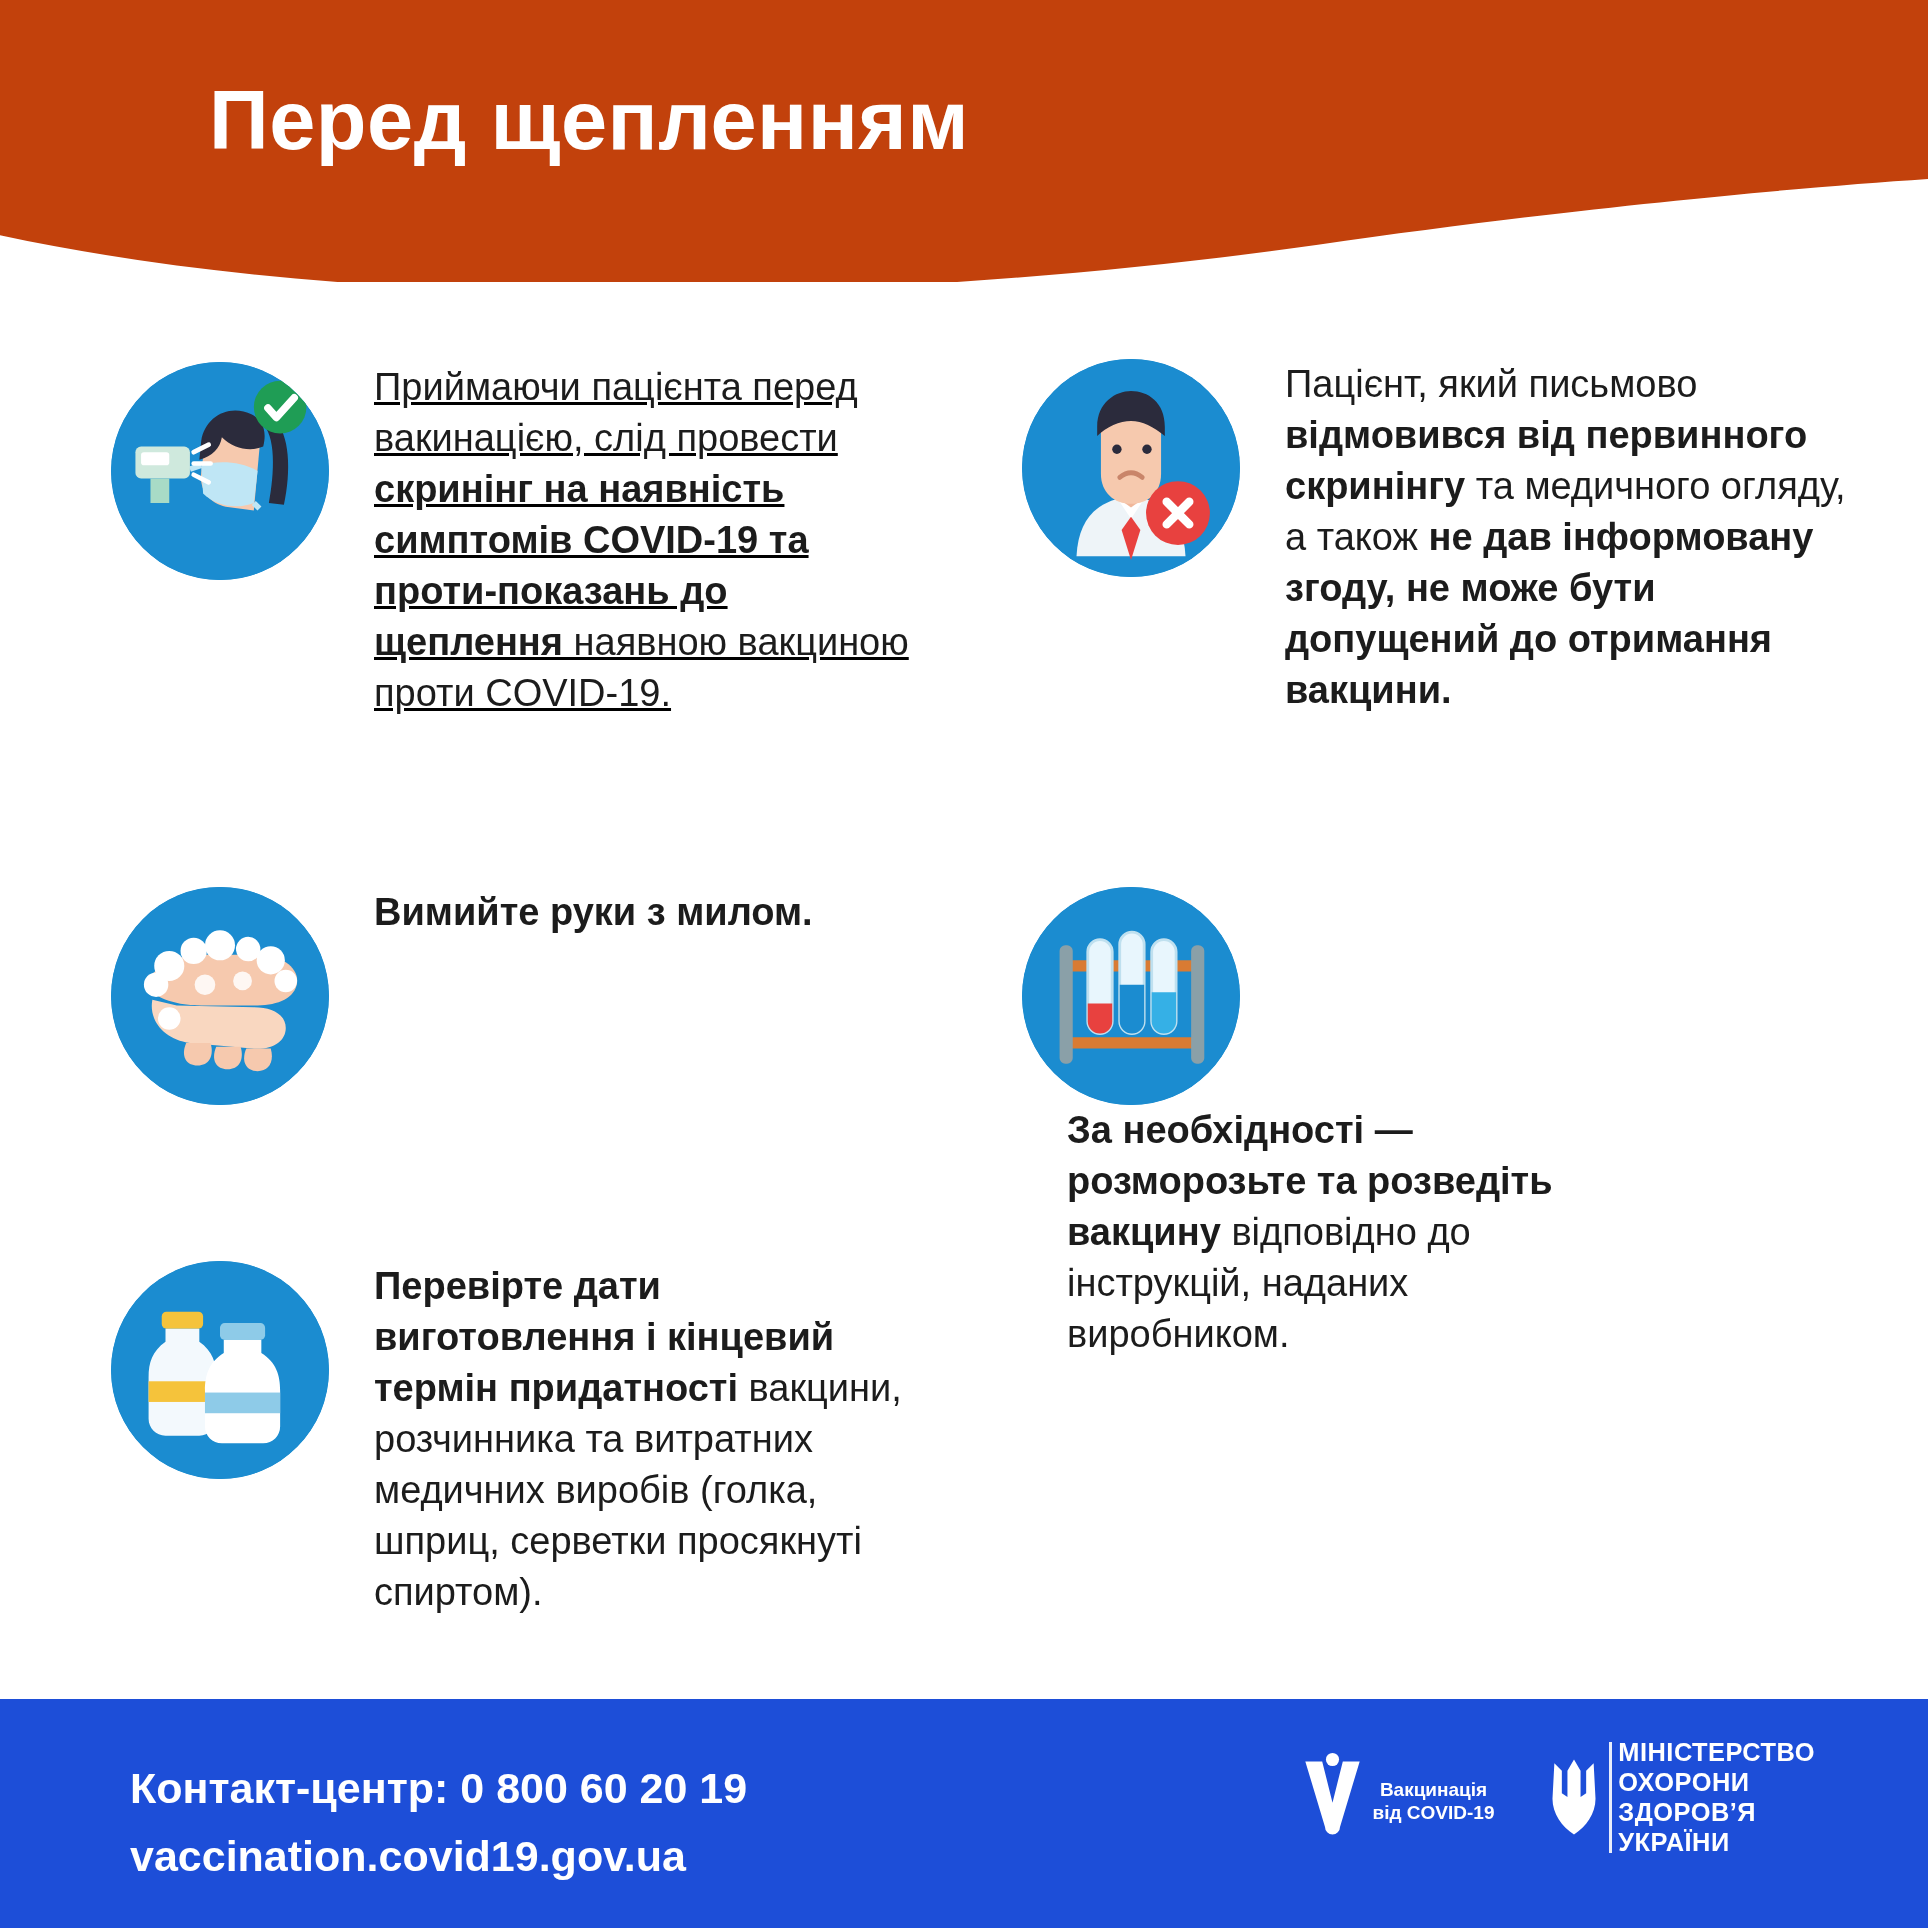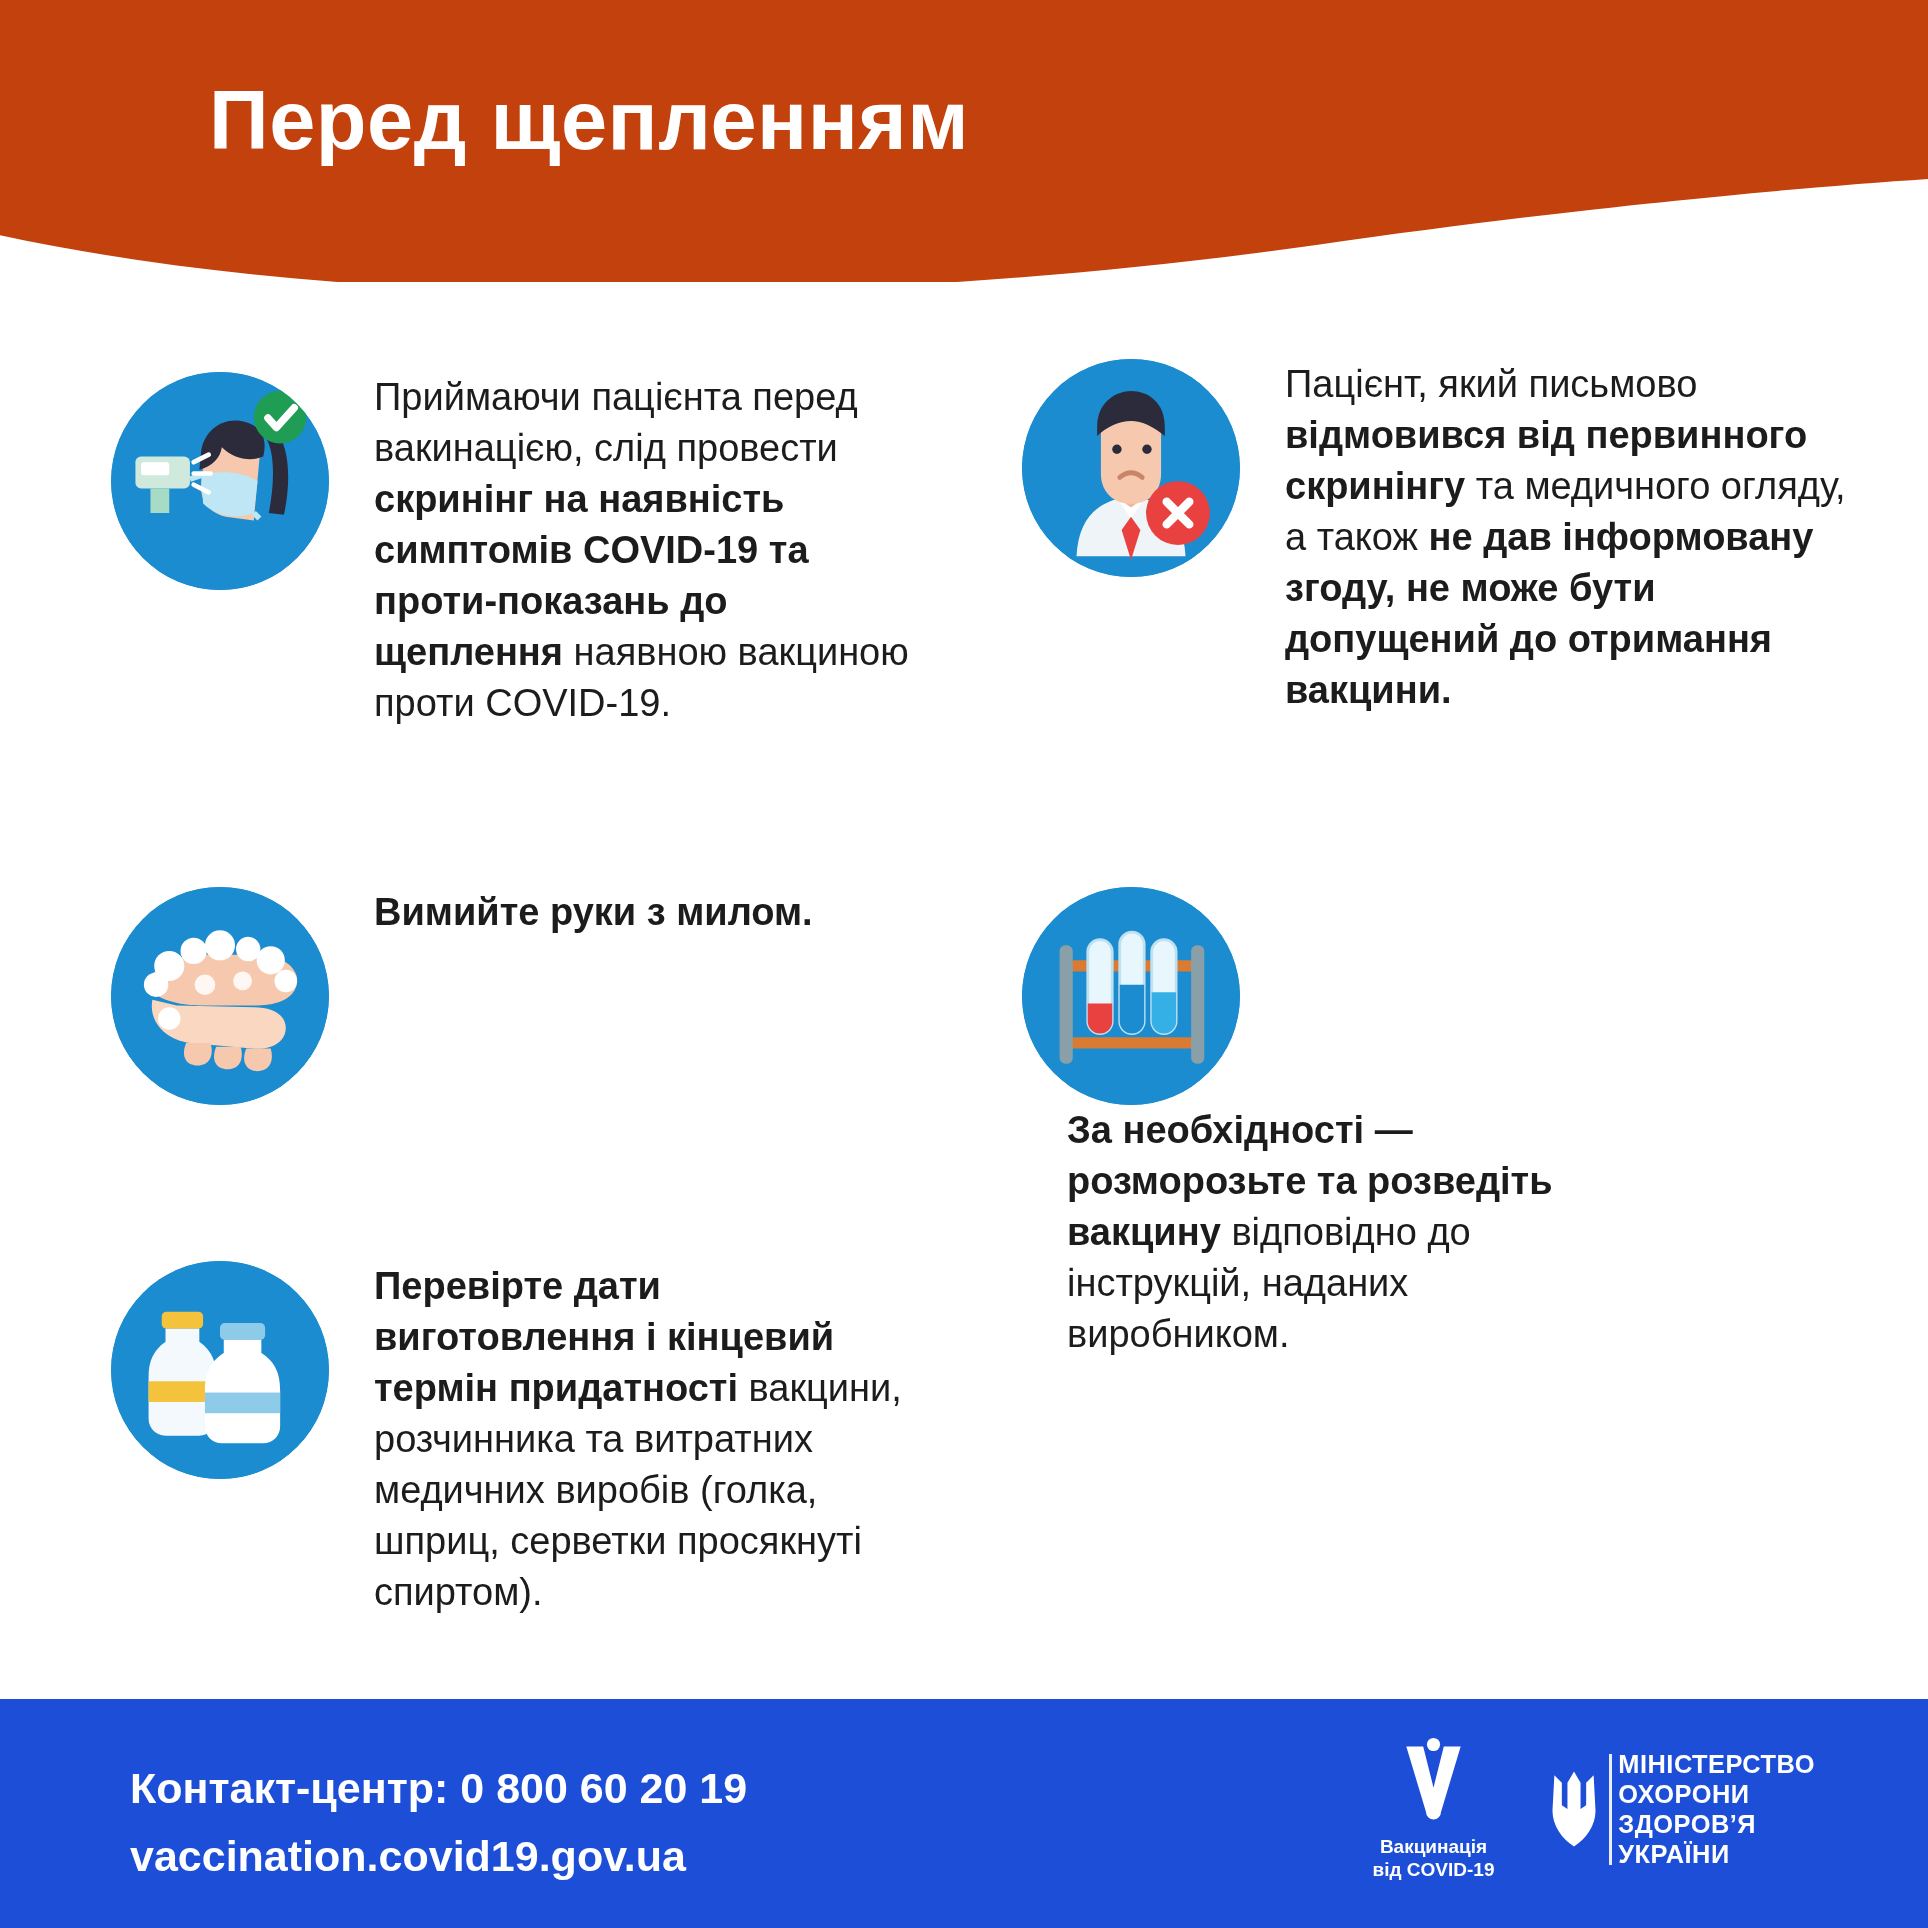--- a/index.html
+++ b/index.html
@@ -46,21 +46,21 @@
   .icon-circle svg{display:block;}
   .item-text{
     margin-left:45px;
     font-size:38px;
     line-height:51px;
     color:#1c1c1c;
     max-width:537px;
   }
   .item-text b{font-weight:bold;}
   
-  #item-1{left:111px;top:90px;}
+  #item-1{left:111px;top:80px;text-decoration:underline;}
   #item-2{left:1022px;top:77px;}
   #item-3{left:111px;top:605px;}
   #item-4{left:1022px;top:605px;flex-direction:column;}
   #item-5{left:111px;top:979px;}
   #item-2 .item-text{max-width:565px;}
   #item-4 .item-text{max-width:565px;}
   
   .footer{
     position:absolute;left:0;bottom:0;width:1928px;height:229px;
     background:#1d4ed8;
@@ -70,21 +70,21 @@
     color:#ffffff;
     font-size:43px;
     font-weight:bold;
     line-height:68px;
   }
   .footer-logos{
     position:absolute;right:113px;top:38px;
     display:flex;align-items:center;gap:51px;
   }
   .vacc-logo{
-    display:flex;flex-direction:column;align-items:center;
+    display:flex;flex-direction:row;align-items:center;
     color:#ffffff;
   }
   .vacc-logo .v-cap{
     font-size:19px;line-height:22.6px;font-weight:bold;text-align:center;margin-top:9.4px;
   }
   .moz{
     display:flex;align-items:center;gap:6px;color:#fff;
   }
   .moz .divider{
     width:2.8px;height:111px;background:#ffffff;opacity:.9;

